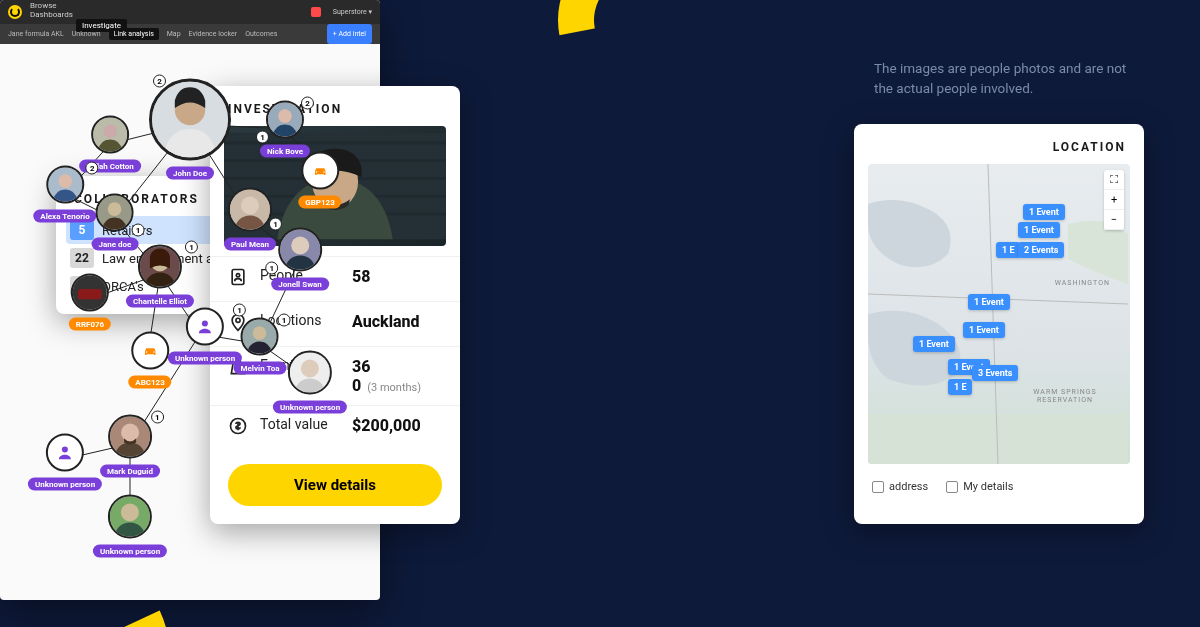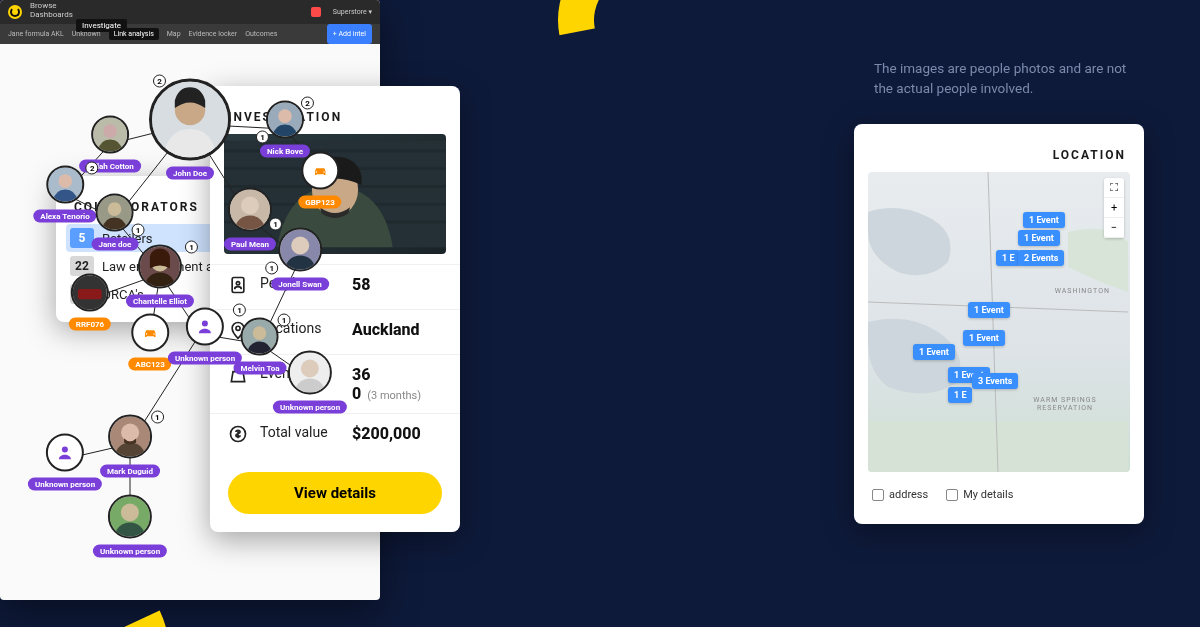--- a/index.html
+++ b/index.html
@@ -6,21 +6,21 @@
   body { width: 1200px; height: 627px; background: #0e1a3a; position: relative; overflow: hidden; }
 
   
   .arc1 { position: absolute; width: 220px; height: 220px; border: 48px solid #ffd500; border-radius: 50%; border-top-color: transparent; border-left-color: transparent; transform: rotate(20deg); left: -50px; bottom: -140px; }
   .arc2 { position: absolute; width: 160px; height: 160px; border: 36px solid #ffd500; border-radius: 50%; border-bottom-color: transparent; border-left-color: transparent; border-right-color: transparent; transform: rotate(-56deg); left: 558px; top: -60px; }
 
   .disclaimer { position: absolute; right: 56px; top: 58px; width: 270px; color: #7a8aab; font-size: 13.5px; line-height: 1.5; }
 
   
   .card { background: #fff; border-radius: 8px; box-shadow: 0 8px 30px rgba(0,0,0,.35); position: absolute; }
-  .card h3 { font-size: 12px; letter-spacing: 2px; font-weight: 700; color: #1a1a1a; padding: 24px 18px 10px; }
+  .card h3 { font-size: 12px; letter-spacing: 2px; font-weight: 700; color: #1a1a1a; padding: 16px 18px 10px; }
 
   
   #collab { left: 56px; top: 176px; width: 180px; padding-bottom: 14px; }
   .coll-row { display: flex; align-items: center; padding: 4px 14px; }
   .coll-count { background: #5a9eff; color: #fff; font-weight: 700; font-size: 12px; border-radius: 3px; min-width: 24px; text-align: center; padding: 3px 5px; margin-right: 8px; }
   .coll-count.grey { background: #d8d8d8; color: #222; }
   .coll-row.sel { background: #cfe3ff; border-radius: 4px; margin: 0 10px; padding: 4px 4px; }
   .coll-row span.label { font-size: 13px; color: #222; white-space: nowrap; overflow: hidden; }
 
   
@@ -283,21 +283,21 @@
     </div>
     <div class="node" style="left:300px;top:215px">
       <span class="circ med"><svg class="person-svg" viewBox="0 0 40 40">
             <rect width="40" height="40" fill="#88a"></rect>
             <circle cx="20" cy="16" r="9" fill="#dcb"></circle>
             <path d="M4 40 Q8 26 20 26 Q32 26 36 40Z" fill="#234"></path>
           </svg></span>
       <span class="tag purple">Jonell Swan</span>
       <span class="badge" style="top:34px;left:-6px">1</span>
     </div>
-    <div class="node" style="left:150px;top:298px">
+    <div class="node" style="left:150px;top:316px">
       <span class="circ sm icon">
           <svg viewBox="0 0 24 24" fill="#ff8a00">
             <path d="M5 13l1.5-4h11L19 13v5h-2v-1H7v1H5v-5zm2 2a1 1 0 100-2 1 1 0 000 2zm10 0a1 1 0 100-2 1 1 0 000 2z"></path>
           </svg>
         </span>
       <span class="tag orange">ABC123</span>
     </div>
     <div class="node" style="left:205px;top:292px">
       <span class="circ sm icon">
           <svg viewBox="0 0 24 24" fill="#7a3fd9">

